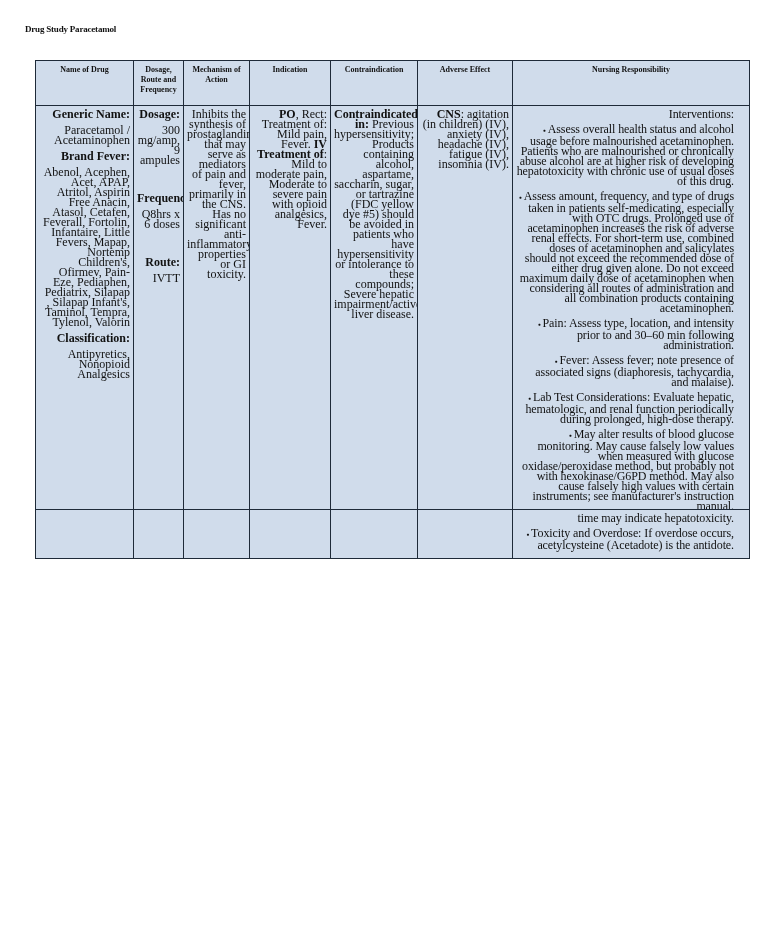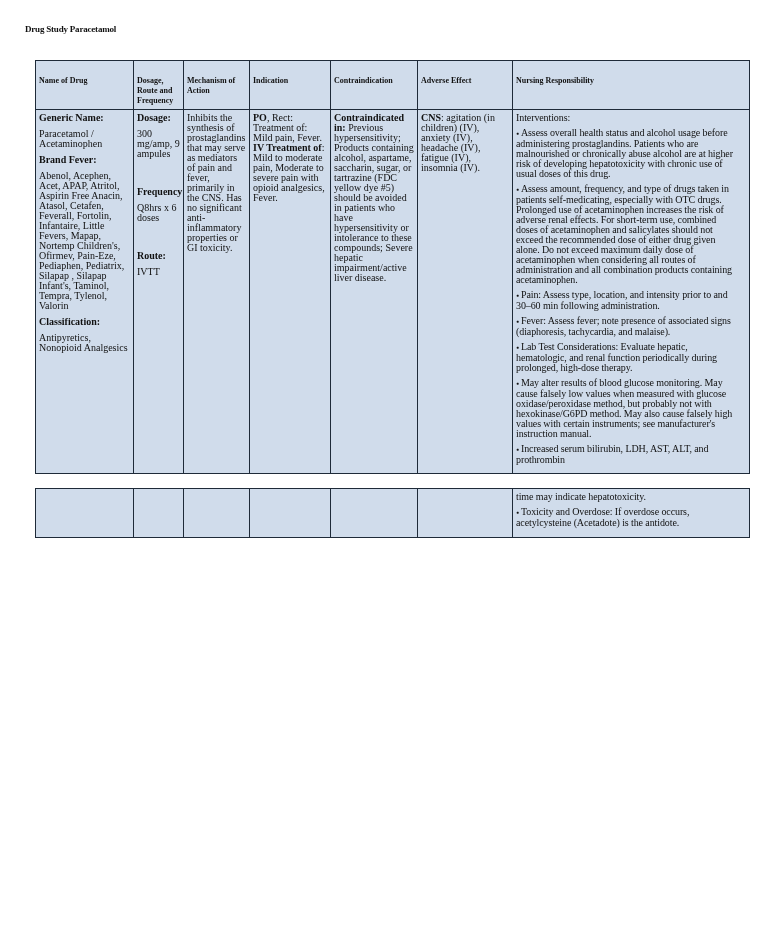--- a/index.html
+++ b/index.html
@@ -11,31 +11,31 @@
   .doc-title {
     position: absolute; left: 25px; top: 24px;
     font-size: 9px; font-weight: bold; letter-spacing: -0.2px;
   }
   table.drug {
     position: absolute; left: 35px; border-collapse: collapse;
     table-layout: fixed; background: #d0dceb;
   }
   table.drug td, table.drug th {
     border: 1.2px solid #1e2a38; vertical-align: top;
-    padding: 3px 3px; font-size: 10px; line-height: 10px;
-    background: #d0dceb; overflow: hidden;
+    padding: 3px 3px; font-size: 12px; line-height: 10px;
+    background: #d0dceb; overflow: hidden; text-align: right;
   }
   table.drug th {
-    font-weight: bold; text-align: left; font-size: 8px; line-height: 10px;
-    padding-top: 15px;
+    font-weight: bold; text-align: center; font-size: 8px; line-height: 10px;
+    padding-top: 4px;
   }
   #t1 { top: 60px; width: 714px; }
   #t1 thead tr { height: 45px; }
   #t1 tbody tr { height: 312px; }
-  #t2 { top: 488px; width: 714px; }
+  #t2 { top: 509px; width: 714px; }
   #t2 tbody tr { height: 49px; }
   p { margin: 0 0 6px 0; }
   .lbl { font-weight: bold; }
   .nr { font-size: 6.2px; line-height: 7.8px; letter-spacing: -0.1px; }
   .nr p { margin: 0 12px 5px 0; }
   .bullet::before { content: "\25CF"; font-size: 5px; margin-right: 2px; vertical-align: 1px; }
   .spacer { height: 22px; }
 </style>
 </head>
 <body>
@@ -91,21 +91,21 @@
       </td>
       <td>
         <span class="lbl">Contraindicated in:</span>
         <span>Previous hypersensitivity; Products containing alcohol, aspartame, saccharin, sugar, or tartrazine (FDC yellow dye #5) should be avoided in patients who have hypersensitivity or intolerance to these compounds; Severe hepatic impairment/active liver disease.</span>
       </td>
       <td>
         <span class="lbl">CNS</span><span>: agitation (in children) (IV), anxiety (IV), headache (IV), fatigue (IV), insomnia (IV).</span>
       </td>
       <td class="nr">
         <p>Interventions:</p>
-        <p class="bullet">Assess overall health status and alcohol usage before administering prostaglandins. Patients who are malnourished or chronically abuse alcohol are at higher risk of developing hepatotoxicity with chronic use of usual doses of this drug.</p>
+        <p class="bullet">Assess overall health status and alcohol usage before malnourished acetaminophen. Patients who are malnourished or chronically abuse alcohol are at higher risk of developing hepatotoxicity with chronic use of usual doses of this drug.</p>
         <p class="bullet">Assess amount, frequency, and type of drugs taken in patients self-medicating, especially with OTC drugs. Prolonged use of acetaminophen increases the risk of adverse renal effects. For short-term use, combined doses of acetaminophen and salicylates should not exceed the recommended dose of either drug given alone. Do not exceed maximum daily dose of acetaminophen when considering all routes of administration and all combination products containing acetaminophen.</p>
         <p class="bullet">Pain: Assess type, location, and intensity prior to and 30–60 min following administration.</p>
         <p class="bullet">Fever: Assess fever; note presence of associated signs (diaphoresis, tachycardia, and malaise).</p>
         <p class="bullet">Lab Test Considerations: Evaluate hepatic, hematologic, and renal function periodically during prolonged, high-dose therapy.</p>
         <p class="bullet">May alter results of blood glucose monitoring. May cause falsely low values when measured with glucose oxidase/peroxidase method, but probably not with hexokinase/G6PD method. May also cause falsely high values with certain instruments; see manufacturer's instruction manual.</p>
         <p class="bullet">Increased serum bilirubin, LDH, AST, ALT, and prothrombin</p>
       </td>
     </tr>
   </tbody>
 </table>

